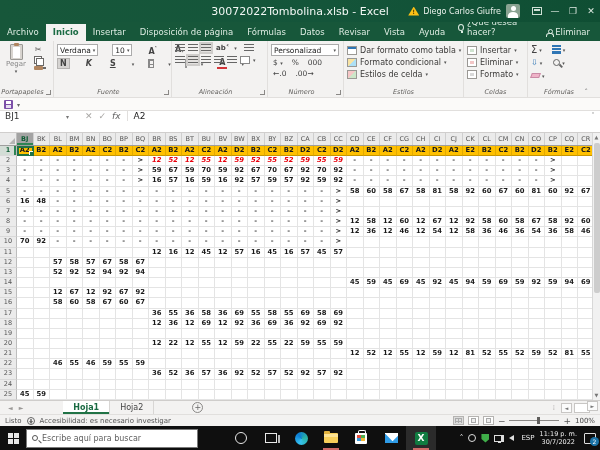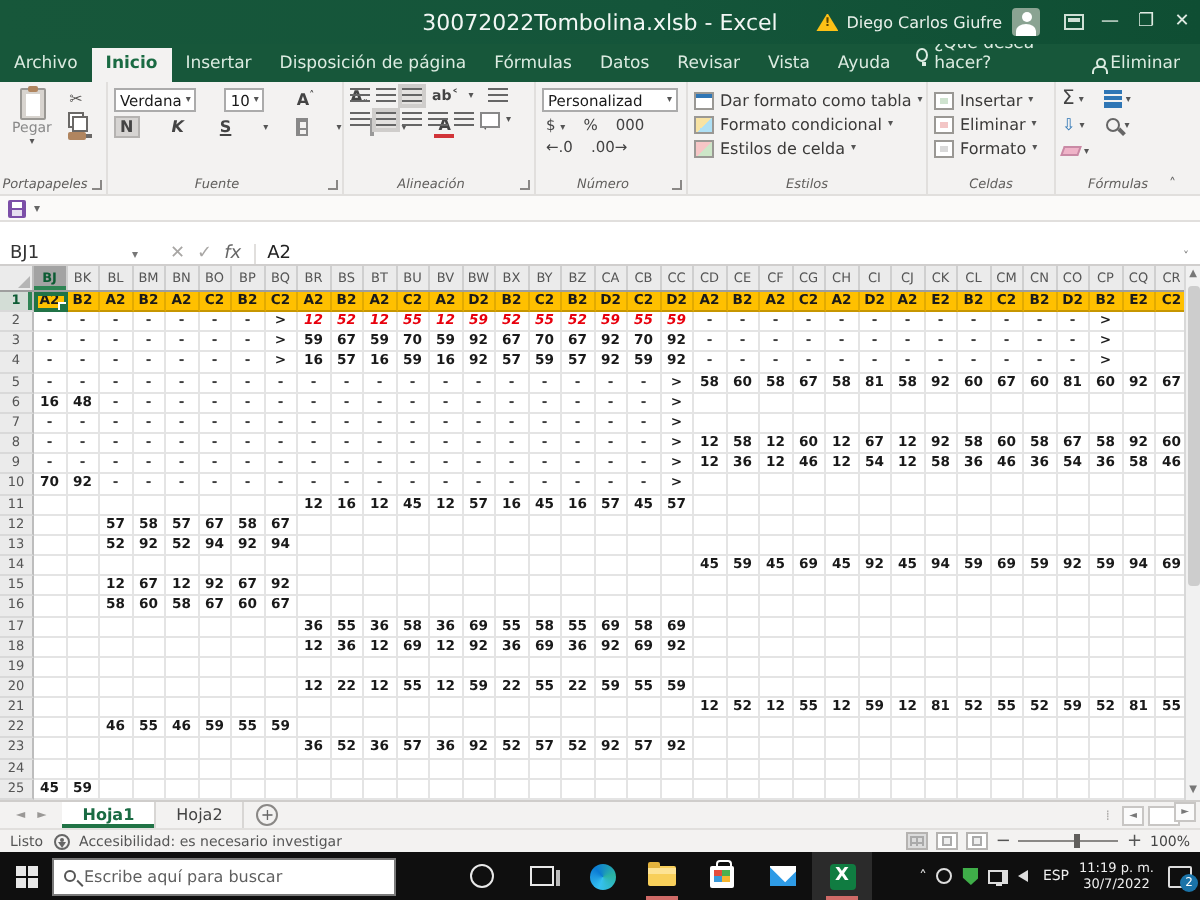--- a/index.html
+++ b/index.html
@@ -77,21 +77,21 @@
   .collapse { position:absolute; right:2px; bottom:1px; font-size:7px; color:#666; }
 
   
   .qat { height:13px; background:#fbfaf9; border-bottom:1px solid #e1dfdd; display:flex; align-items:center; padding-left:4px; gap:4px; }
   .saveicon { width:9px; height:9px; background:#7c4fa8; position:relative; border-radius:1px; }
   .saveicon:before { content:""; position:absolute; top:1px; left:2px; width:5px; height:3px; background:#fff; }
   .saveicon:after { content:""; position:absolute; bottom:1px; left:2px; width:5px; height:3px; background:#e6def0; }
   .qat-dd { font-size:6px; color:#666; }
 
   
-  .formulabar { height:22px; display:flex; align-items:flex-end; background:#fff; border-bottom:1px solid #d0cecd; }
+  .formulabar { height:22px; display:flex; align-items:flex-start; background:#fff; border-bottom:1px solid #d0cecd; }
   .namebox { width:74px; display:flex; align-items:center; font-size:9px; color:#333; padding:0 5px; }
   .namebox .arr { margin-left:auto; font-size:6px; color:#777; }
   .fb-sep { width:5px; border-left:1px dotted #c8c6c4; margin:4px 0; }
   .fbtns { display:flex; align-items:center; gap:6px; padding:0 6px; color:#a8a6a4; font-size:9px; border-right:1px solid #e1dfdd; }
   .fx { font-style:italic; color:#666; font-size:9px; }
   .fcontent { flex:1; display:flex; align-items:center; font-size:9px; color:#222; padding:0 6px; }
   .fb-exp { width:14px; display:flex; align-items:center; justify-content:center; color:#777; font-size:6px; }
 
   
   .sheet { position:relative; height:267px; background:#fff; overflow:hidden; }
@@ -1383,21 +1383,21 @@
           <div class="cell"></div>
         </div>
       </div>
     <div class="vscroll">
       <span class="vs-arr">▲</span>
       <span class="vs-thumb"></span>
       <span class="vs-arr vs-bot">▼</span>
     </div>
   </div>
 
-  <div class="sheettabs" style="position:relative;">
+  <div class="sheettabs" style="position:relative;gap:32px;">
     <div class="tabnav">
       <span>◄</span>
       <span>►</span>
     </div>
     <div id="sheettabs" style="display:flex;align-items:stretch;">
         <div class="stab active">Hoja1</div>
         <div class="stab">Hoja2</div>
       </div>
     <div class="addsheet">+</div>
     <div class="hscroll">

